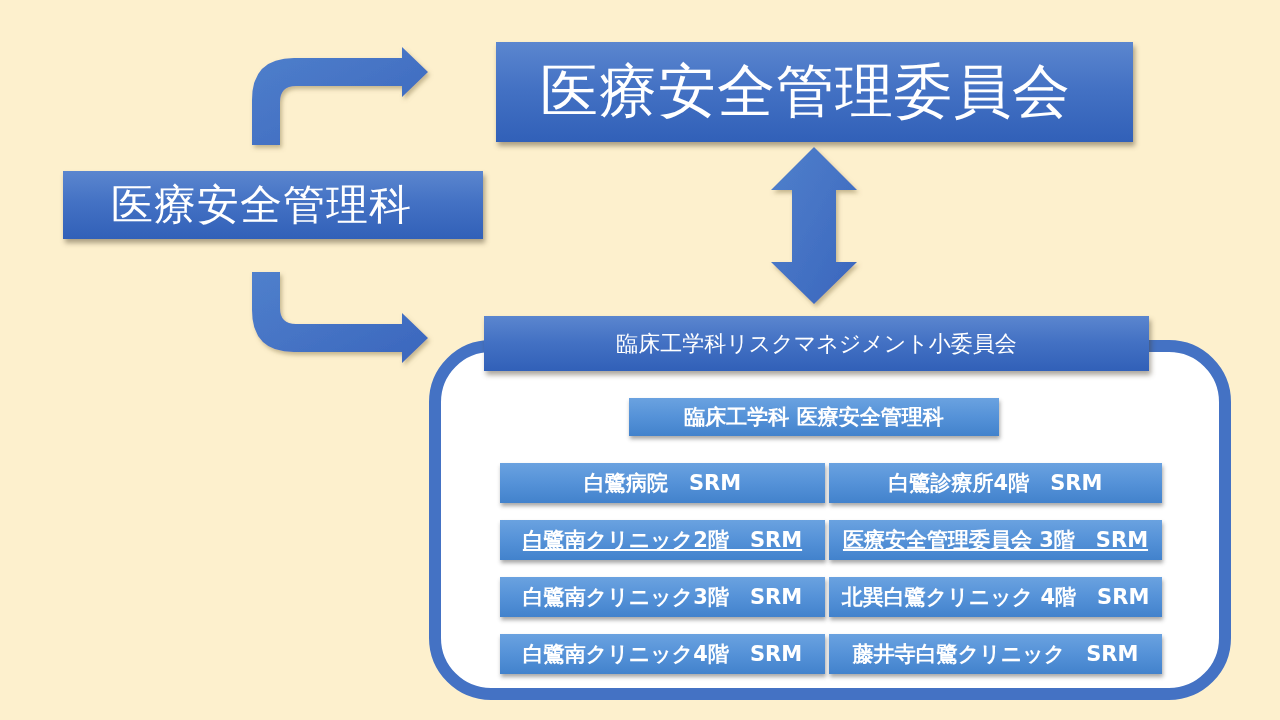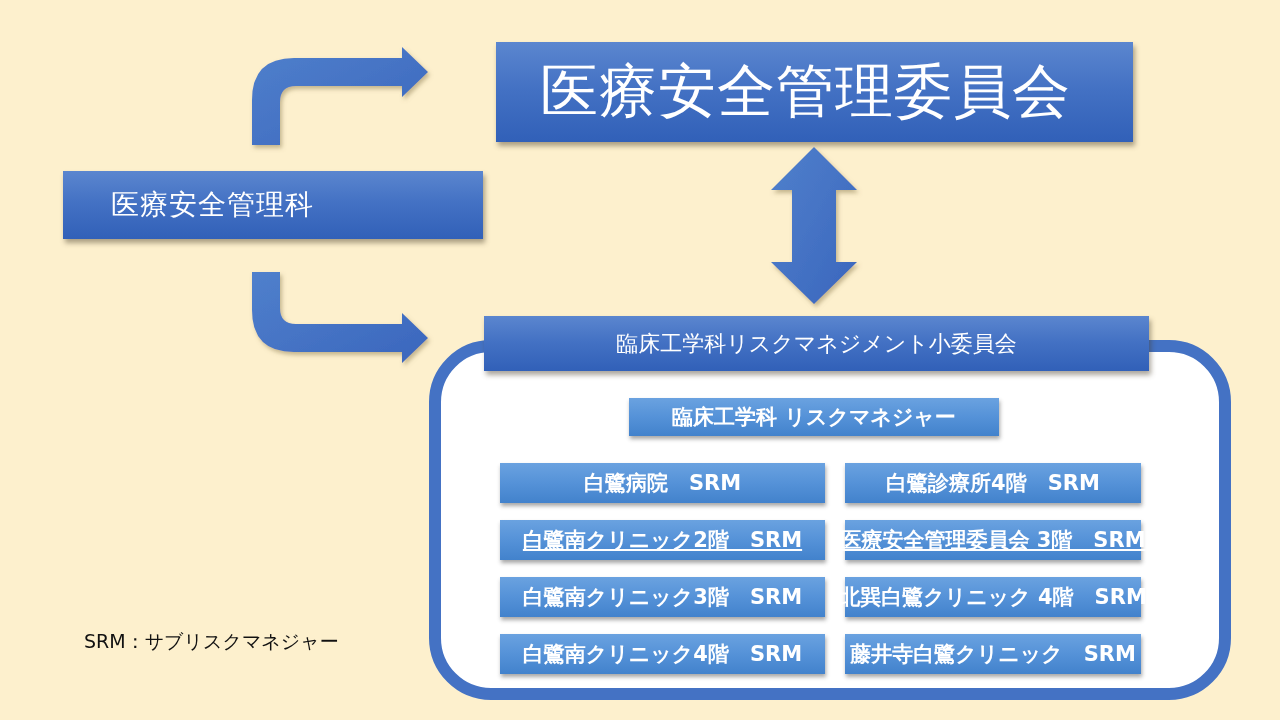--- a/index.html
+++ b/index.html
@@ -17,31 +17,31 @@
   }
   .box-light {
     position:absolute;
     background:linear-gradient(to bottom, #6aa2e0 0%, #5592d8 50%, #4282cc 100%);
     color:#fff; font-weight:bold;
     box-shadow: 1px 3px 4px rgba(60,60,60,0.45);
     display:flex; align-items:center; justify-content:center;
     font-size:21px; white-space:nowrap;
   }
   #committee { left:496px; top:42px; width:637px; height:100px; font-size:58px; padding-left:44px; box-sizing:border-box; letter-spacing:1px; }
-  #dept { left:63px; top:171px; width:420px; height:68px; font-size:28px; padding-left:48px; box-sizing:border-box; letter-spacing:1px; }
+  #dept { left:63px; top:171px; width:420px; height:68px; font-size:42px; padding-left:48px; box-sizing:border-box; letter-spacing:1px; }
   #subcommittee { left:484px; top:316px; width:665px; height:55px; font-size:22px; justify-content:center; z-index:3; }
   #container {
     position:absolute; left:429px; top:340px; width:802px; height:360px;
     box-sizing:border-box; border:12px solid #4472c4; border-radius:62px;
     background:#ffffff; z-index:2;
   }
   #manager { left:629px; top:398px; width:370px; height:38px; z-index:3; }
   .srm { width:325px; height:40px; z-index:3; }
   .srm.left { left:500px; }
-  .srm.right { left:829px; width:296px;margin-left:16px; }
+  .srm.right { left:829px; width:333px; }
   .r0 { top:463px; } .r1 { top:520px;text-decoration:underline; } .r2 { top:577px; } .r3 { top:634px; }
   svg.arrows { position:absolute; left:0; top:0; width:1280px; height:720px; z-index:1; }
   #legend { position:absolute; left:84px; top:627px; font-size:19px; color:#111; line-height:28px; z-index:3; }
   #legend .bracket { color:#b8651c; }
   #legend .fig { color:#8a5a2a; }
 </style>
 </head>
 <body>
 
 <svg class="arrows" viewBox="0 0 1280 720">
@@ -70,21 +70,21 @@
   <span>医療安全管理科</span>
 </div>
 
 <div id="container"></div>
 
 <div class="box-dark" id="subcommittee">
   <span>臨床工学科リスクマネジメント小委員会</span>
 </div>
 
 <div class="box-light" id="manager">
-  <span>臨床工学科 リスクマネジャー</span>
+  <span>臨床工学科 医療安全管理科</span>
 </div>
 
 <div class="box-light srm left r0">
     <span>白鷺病院　SRM</span>
   </div>
 <div class="box-light srm left r1">
     <span>白鷺南クリニック2階　SRM</span>
   </div>
 <div class="box-light srm left r2">
     <span>白鷺南クリニック3階　SRM</span>
@@ -100,14 +100,13 @@
     <span>医療安全管理委員会 3階　SRM</span>
   </div>
 <div class="box-light srm right r2">
     <span>北巽白鷺クリニック 4階　SRM</span>
   </div>
 <div class="box-light srm right r3">
     <span>藤井寺白鷺クリニック　SRM</span>
   </div>
 
 <div id="legend">
-  <div>SRM：サブリスクマネジャー</div>
 </div>
 
 </body></html>

